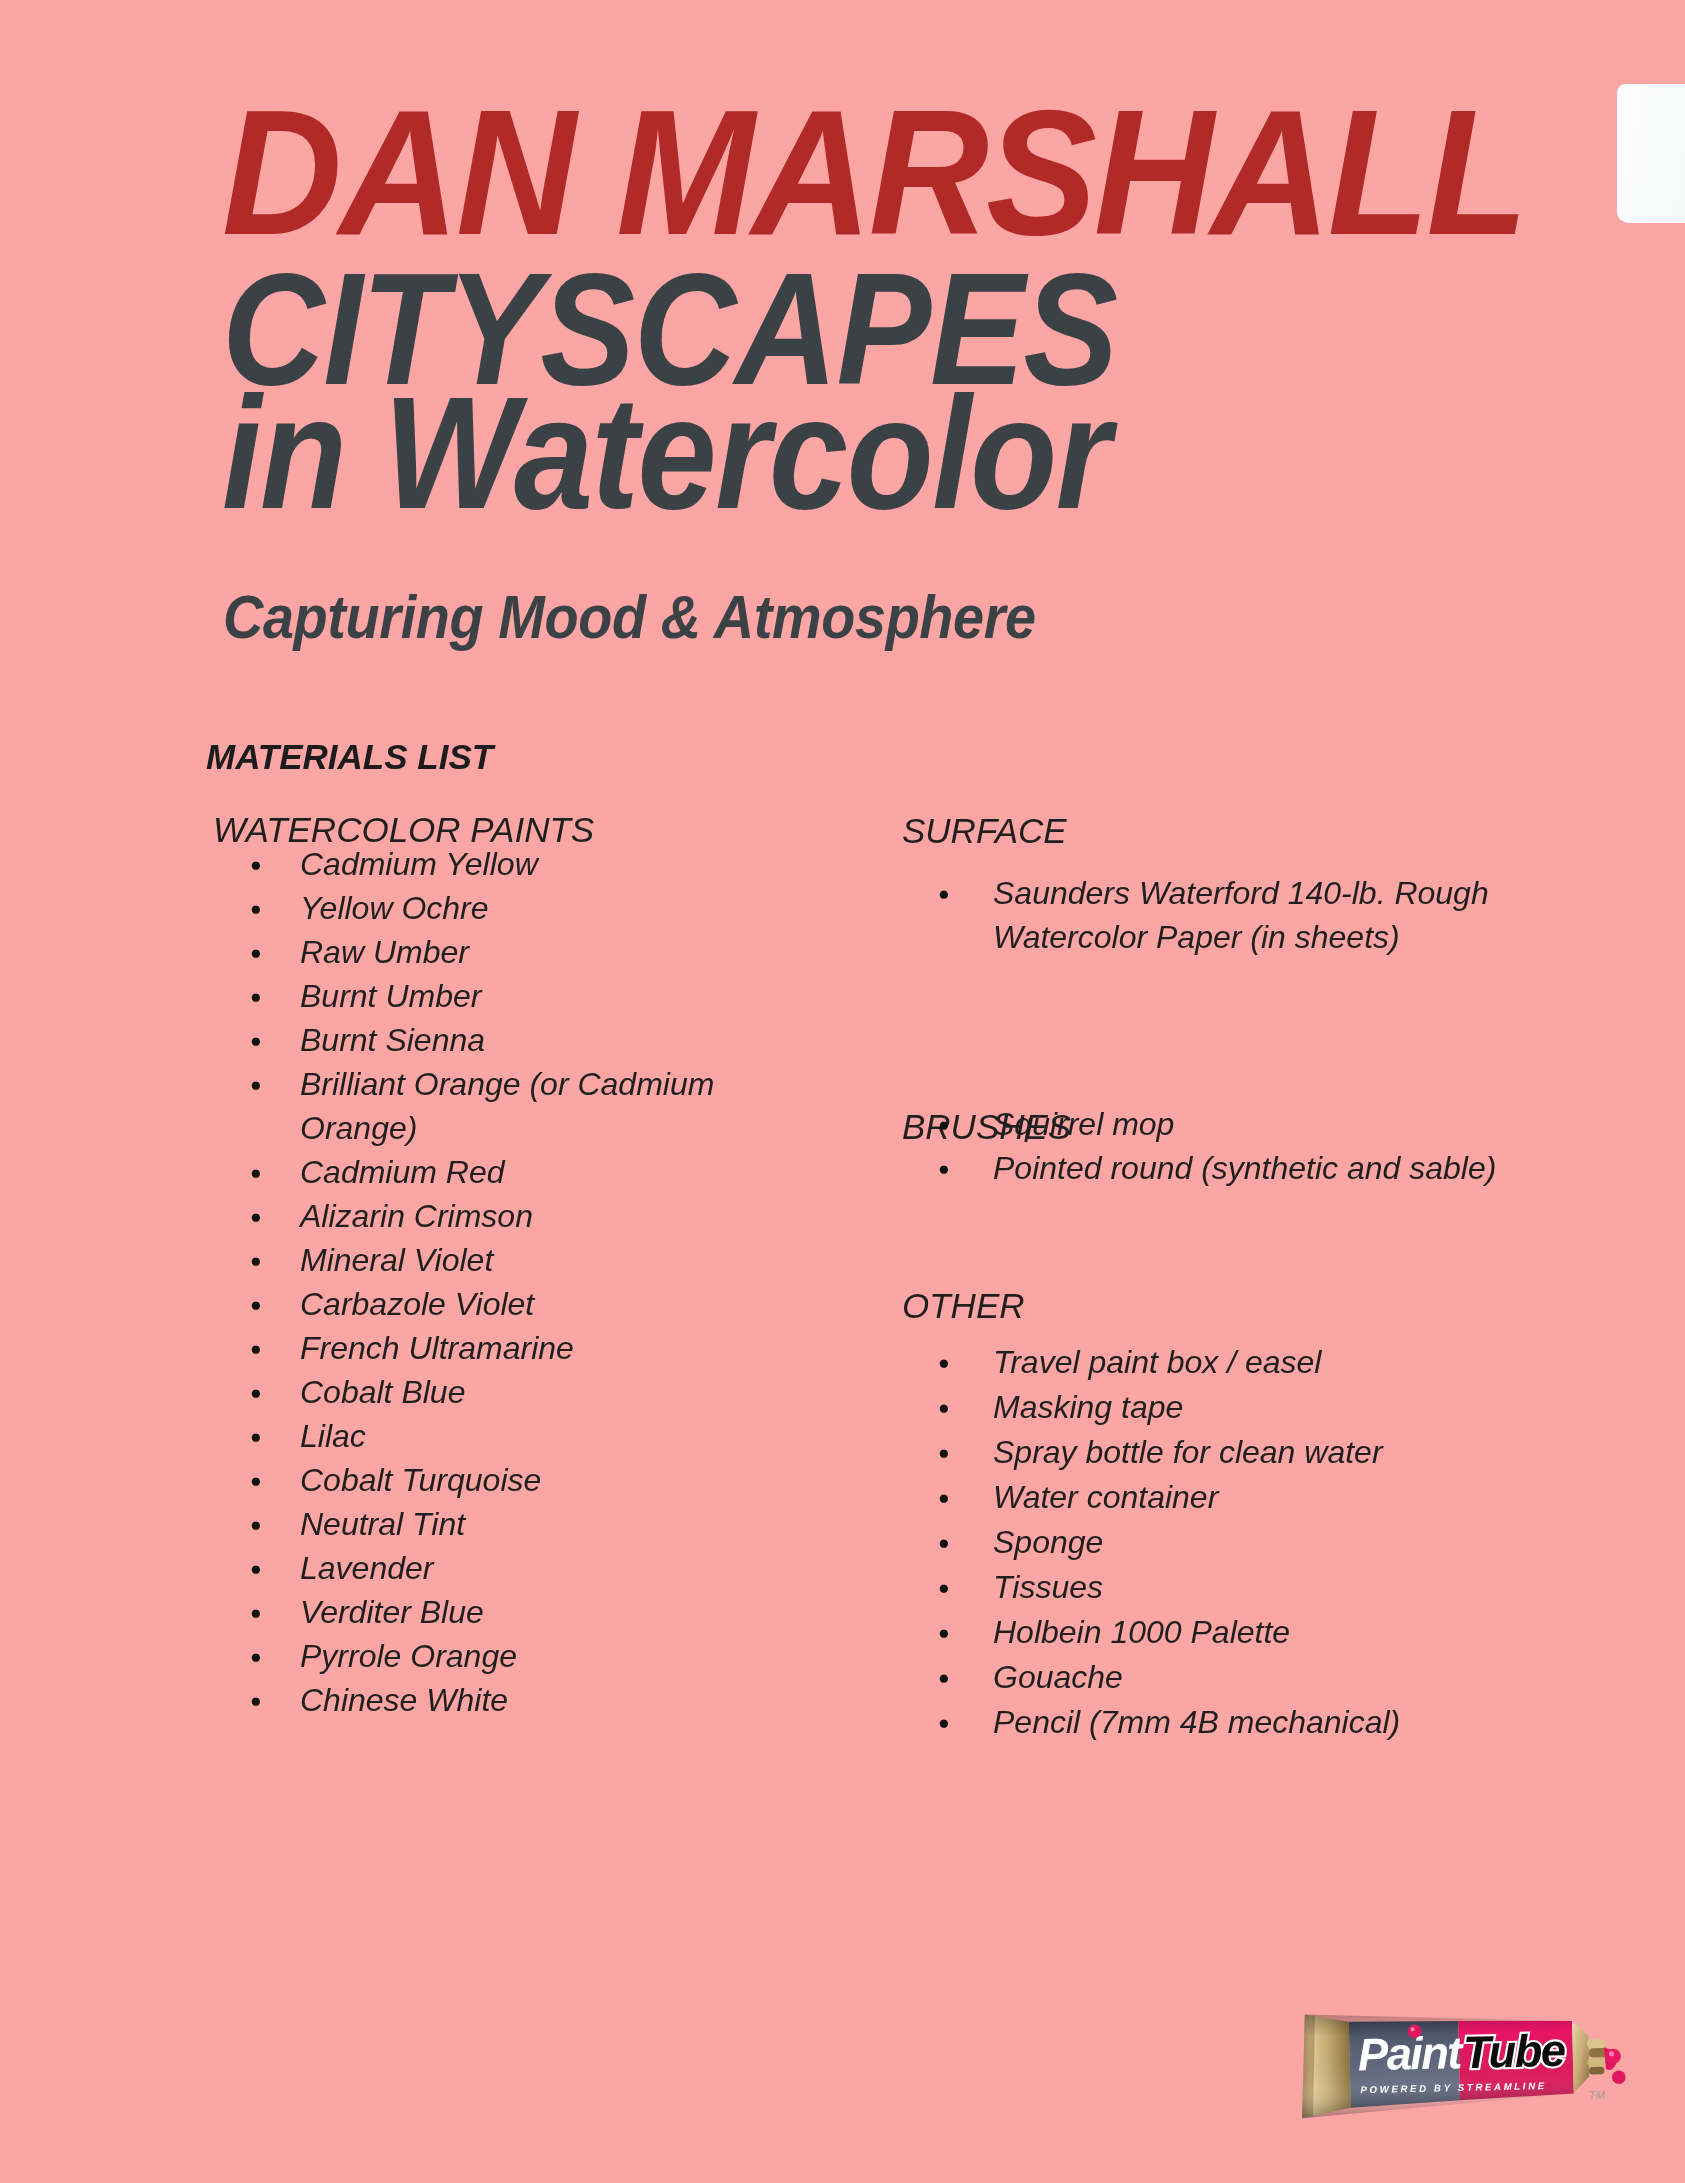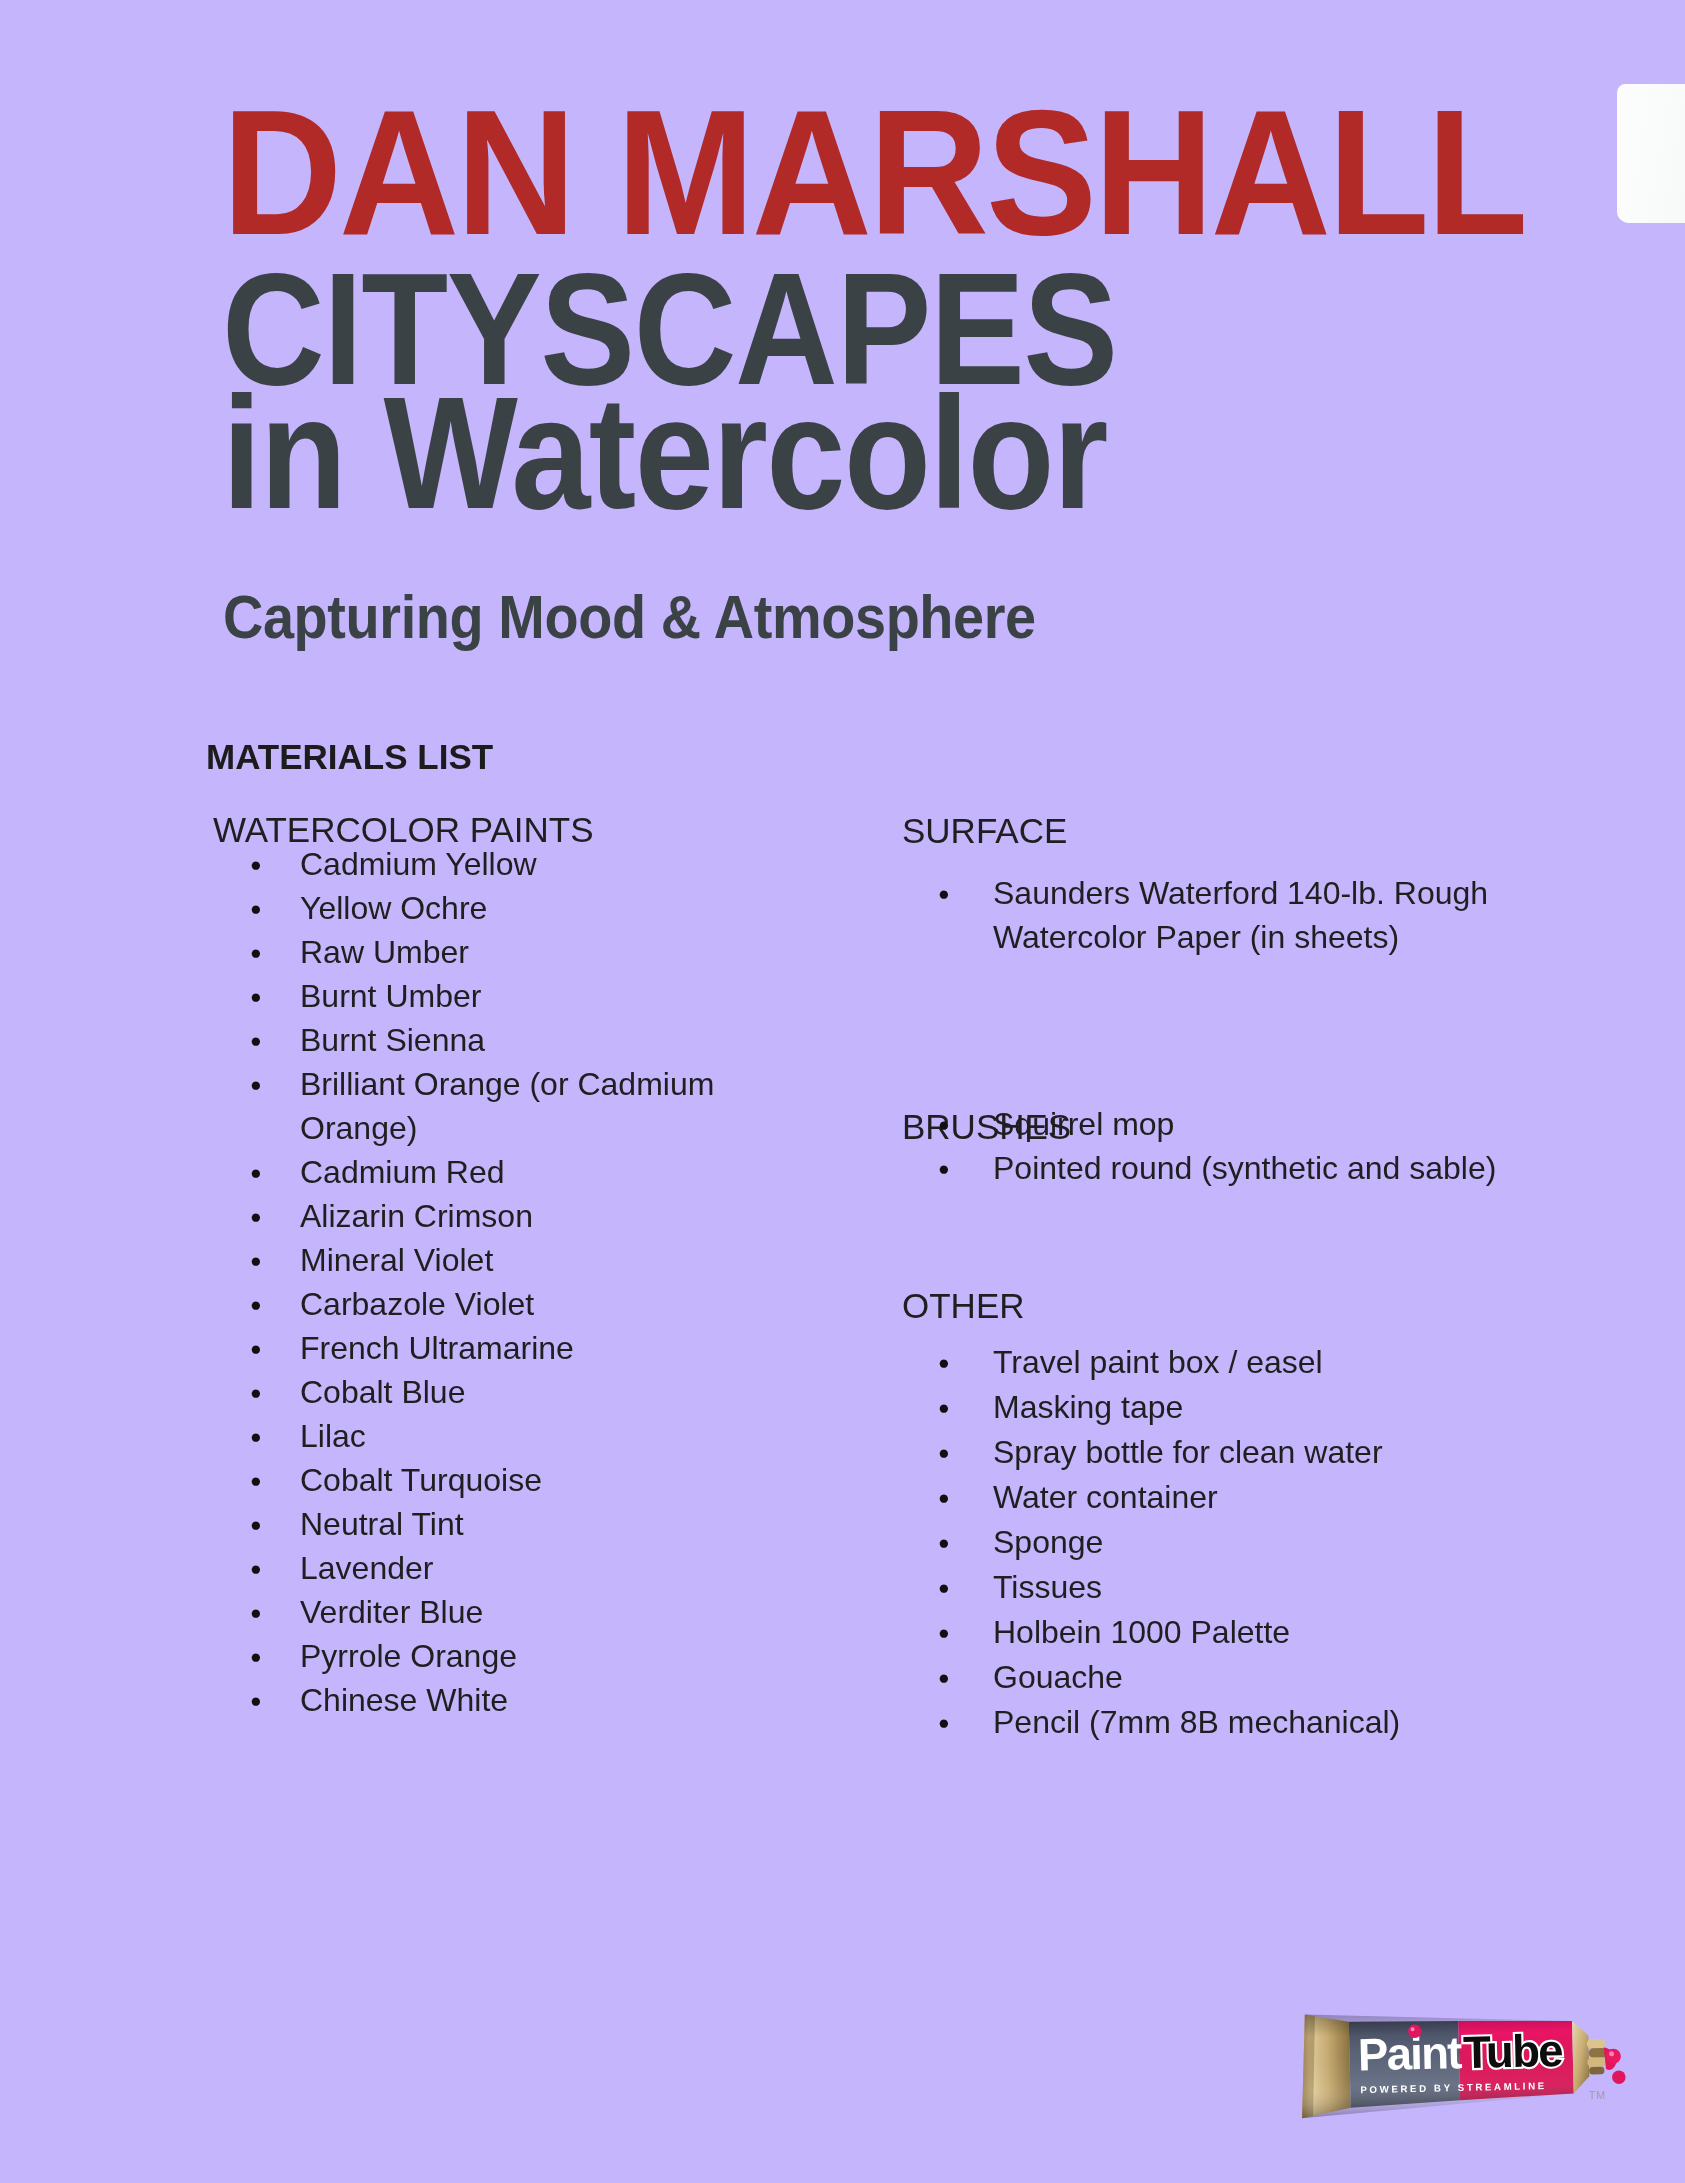--- a/index.html
+++ b/index.html
@@ -1,17 +1,17 @@
 <!DOCTYPE html>
 <html style="font-size:13.5px"><head>
 <meta charset="utf-8">
 <style>
   html,body{margin:0;padding:0;background:#ffffff;}
   body{width:1686px;height:2183px;font-family:"Liberation Sans",sans-serif;}
-  #page{position:relative;width:1686px;height:2183px;background:#c4b5fd;overflow:hidden;}
+  #page{position:relative;width:1686px;height:2183px;background:#fca5a5;overflow:hidden;font-style:italic;}
 
   
   .t-line{position:absolute;white-space:nowrap;font-weight:bold;line-height:1;transform-origin:0 0;}
   #title-author{left:222px;top:83px;font-size:179px;color:#b12a28;letter-spacing:-3.4px;transform:scaleX(0.93);}
   #title-line1{left:222px;top:249px;font-size:160px;color:#3b4245;letter-spacing:-1.7px;transform:scaleX(0.89);}
   #title-line2{left:222px;top:373px;font-size:160px;color:#3b4245;letter-spacing:-1.7px;transform:scaleX(0.89);}
   #title-sub{left:223px;top:586px;font-size:62px;color:#3b4245;letter-spacing:-0.4px;transform:scaleX(0.90);}
 
   
   .h-materials{position:absolute;left:201px;top:731px;margin:5px;font-size:35px;font-weight:bold;color:#1c1c1c;line-height:1.2;white-space:nowrap;}
@@ -186,21 +186,21 @@
         <li>
           <span class="bullet">●</span>
           <span class="item-text">Holbein 1000 Palette</span>
         </li>
         <li>
           <span class="bullet">●</span>
           <span class="item-text">Gouache</span>
         </li>
         <li>
           <span class="bullet">●</span>
-          <span class="item-text">Pencil (7mm 8B mechanical)</span>
+          <span class="item-text">Pencil (7mm 4B mechanical)</span>
         </li>
       </ul>
   </main>
 
   <div class="corner-artifact"></div>
 
   <figure id="logo">
     <svg width="341" height="155" viewBox="0 0 404 184" xmlns="http://www.w3.org/2000/svg">
       <defs>
         <linearGradient id="goldTail" x1="0" y1="0" x2="1" y2="0">

